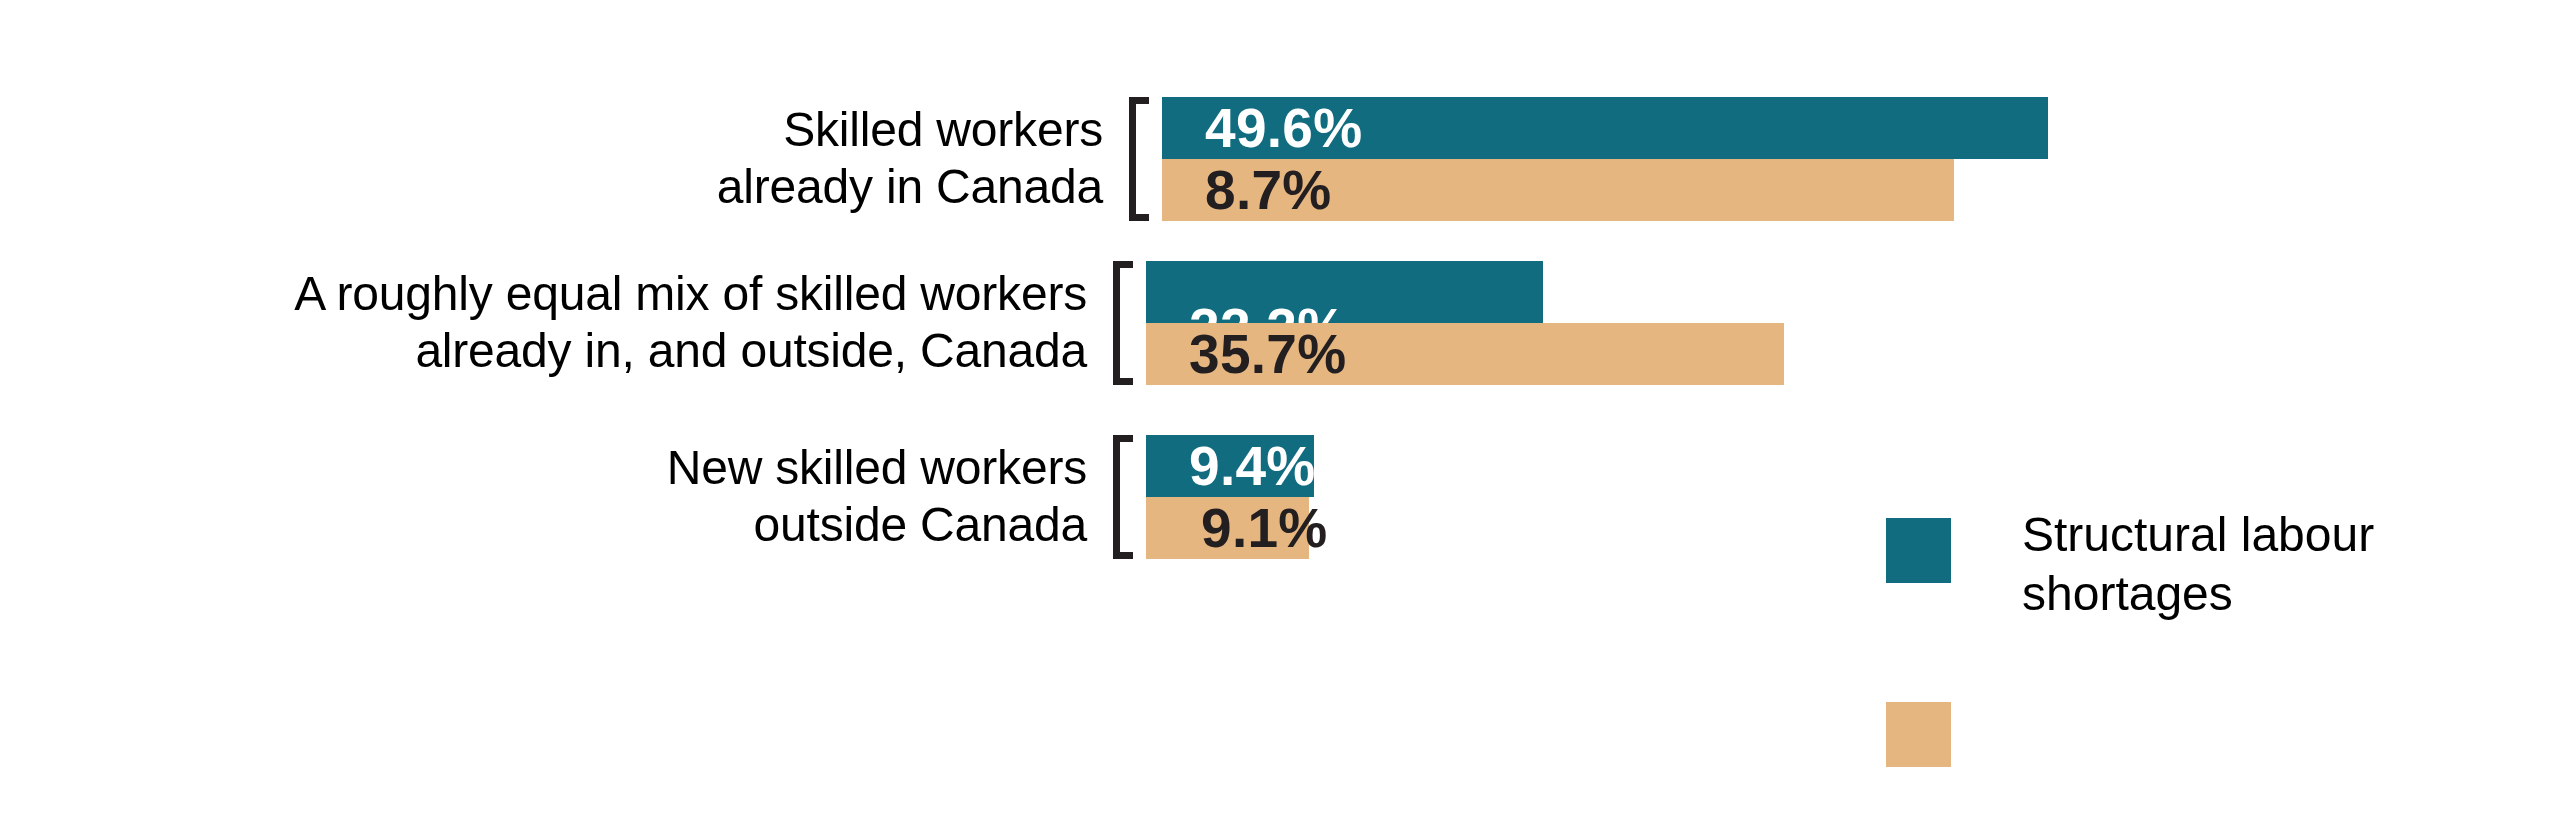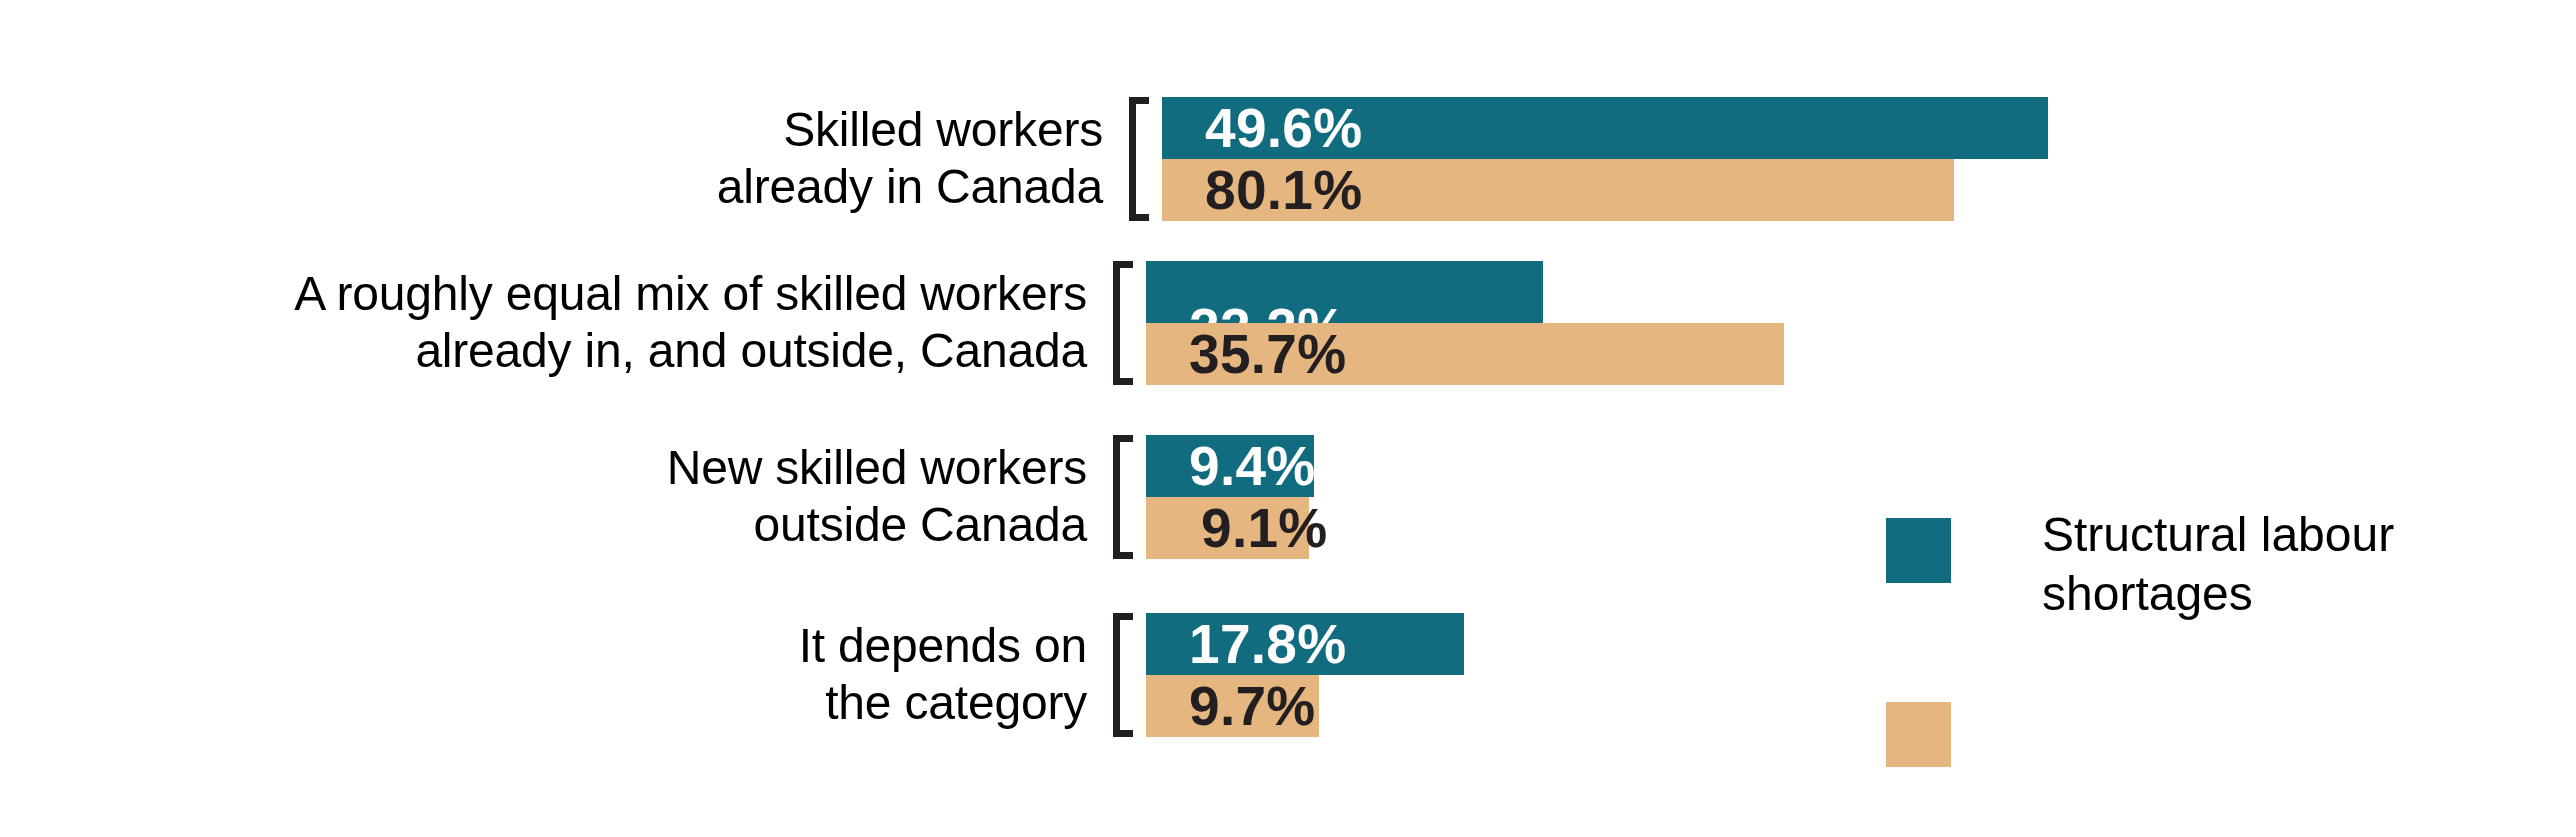--- a/index.html
+++ b/index.html
@@ -98,21 +98,20 @@
     position: absolute;
     left: 1886px;
     top: 518px;
     width: 599px;
   }
   .legend-item {
     position: relative;
     display: flex;
     align-items: flex-start;
     margin-bottom: 78px;
-    gap: 20px;
   }
   .legend-item:last-child { margin-bottom: 0; }
 
   .legend-swatch {
     flex: 0 0 auto;
     width: 65px;
     height: 65px;
     margin-right: 71px;
   }
   .legend-swatch.series-structural { background: #116C80; }
@@ -137,21 +136,21 @@
     <div class="cat-label">Skilled workers
 already in Canada</div>
     <div class="bracket" style="border-left-color: rgb(35, 31, 32); border-top-color: rgb(35, 31, 32); border-bottom-color: rgb(35, 31, 32);"></div>
     <div class="bars">
       <div class="bar-row">
         <div class="bar-fill series-structural" style="width: 886px; background: rgb(17, 108, 128);"></div>
         <div class="bar-value on-structural" style="color: rgb(255, 255, 255);">49.6%</div>
       </div>
       <div class="bar-row">
         <div class="bar-fill series-emerging" style="width: 792px; background: rgb(229, 182, 128);"></div>
-        <div class="bar-value on-emerging" style="color: rgb(35, 31, 32);">80.1%</div>
+        <div class="bar-value on-emerging" style="color: rgb(35, 31, 32);">8.7%</div>
       </div>
     </div>
   </div>
 
   <div class="bar-group" style="top: 261px;">
     <div class="cat-label">A roughly equal mix of skilled workers
 already in, and outside, Canada</div>
     <div class="bracket" style="border-left-color: rgb(35, 31, 32); border-top-color: rgb(35, 31, 32); border-bottom-color: rgb(35, 31, 32);"></div>
     <div class="bars">
       <div class="bar-row">
@@ -174,35 +173,20 @@
         <div class="bar-fill series-structural" style="width: 168px; background: rgb(17, 108, 128);"></div>
         <div class="bar-value on-structural" style="color: rgb(255, 255, 255);">9.4%</div>
       </div>
       <div class="bar-row">
         <div class="bar-fill series-emerging" style="width: 163px; background: rgb(229, 182, 128);"></div>
         <div class="bar-value on-emerging" style="color: rgb(35, 31, 32); margin-left: 12px;">9.1%</div>
       </div>
     </div>
   </div>
 
-  <div class="bar-group" style="top: 613px;">
-    <div class="cat-label">It depends on
-the category</div>
-    <div class="bracket" style="border-left-color: rgb(35, 31, 32); border-top-color: rgb(35, 31, 32); border-bottom-color: rgb(35, 31, 32);"></div>
-    <div class="bars">
-      <div class="bar-row">
-        <div class="bar-fill series-structural" style="width: 318px; background: rgb(17, 108, 128);"></div>
-        <div class="bar-value on-structural" style="color: rgb(255, 255, 255);">17.8%</div>
-      </div>
-      <div class="bar-row">
-        <div class="bar-fill series-emerging" style="width: 173px; background: rgb(229, 182, 128);"></div>
-        <div class="bar-value on-emerging" style="color: rgb(35, 31, 32);">9.7%</div>
-      </div>
-    </div>
-  </div>
 
   <div id="legend">
     <div class="legend-item">
       <div class="legend-swatch series-structural" style="background: rgb(17, 108, 128);"></div>
       <div class="legend-label">Structural labour
 shortages</div>
     </div>
     <div class="legend-item">
       <div class="legend-swatch series-emerging" style="background: rgb(229, 182, 128);"></div>
     </div>

